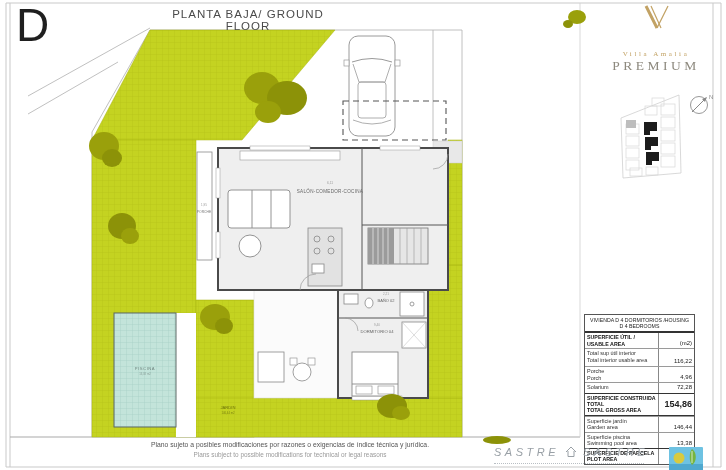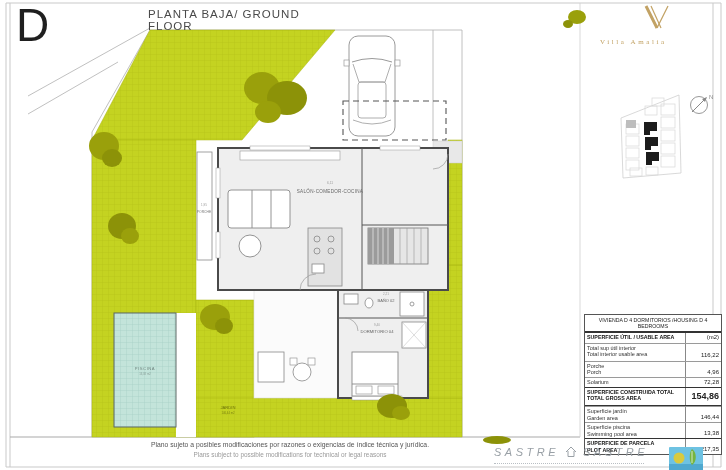--- a/index.html
+++ b/index.html
@@ -2,30 +2,30 @@
 <html><head>
 <meta charset="utf-8">
 <style>
   html,body{margin:0;padding:0;background:#888;}
   .sheet{position:relative;width:726px;height:470px;background:#ffffff;overflow:hidden;
          font-family:"Liberation Sans",sans-serif;color:#333;}
   .abs{position:absolute;}
   
   .dletter{left:16px;top:-2px;font-size:46px;font-weight:400;color:#1f1f1f;letter-spacing:0;}
   
-  .title{left:148px;top:8px;width:200px;text-align:left;font-size:11.5px;
+  .title{left:148px;top:8px;width:200px;text-align:center;font-size:11.5px;
          letter-spacing:1px;color:#4a4a4a;}
   
-  .brand{left:600px;top:6px;width:112px;text-align:left;}
+  .brand{left:600px;top:18px;width:112px;text-align:center;}
   .brand-name{font-family:"Liberation Serif",serif;font-size:7px;letter-spacing:2.6px;
               color:#c2a264;margin-top:2px;white-space:nowrap;}
   .brand-tier{font-family:"Liberation Serif",serif;font-size:13.5px;letter-spacing:3.5px;
               color:#8d897e;margin-top:0px;white-space:nowrap;}
   
-  .atable{left:584px;top:314px;width:138px;background:#fff;border:1px solid #555;
+  .atable{left:584px;top:314px;width:111px;background:#fff;border:1px solid #555;
           box-sizing:border-box;font-size:5.5px;line-height:1.2;}
   .thead{padding:2px 3px;text-align:center;font-size:5.2px;color:#222;
          border-bottom:1.2px solid #333;}
   .trow{display:flex;box-sizing:border-box;border-top:0.5px solid #9a9a9a;}
   .trow:first-of-type{border-top:none;}
   .tlbl{flex:1;padding:1px 2px;color:#333;}
   .tval{width:36px;border-left:0.7px solid #888;display:flex;align-items:flex-end;
         justify-content:flex-end;padding:1px 2px;font-size:6px;color:#222;box-sizing:border-box;}
   .b .tlbl{font-weight:bold;font-size:5.3px;color:#111;}
   .b{border-top:1.2px solid #333;}
@@ -279,20 +279,21 @@
     </g>
   </svg>
 
   <div class="abs dletter">D</div>
 
   <div class="abs title">PLANTA BAJA/ GROUND FLOOR</div>
 
   <div class="abs brand">
     <div style="height:30px"></div>
     <div class="brand-name">Villa Amalia</div>
+    <div class="brand-tier">PREMIUM</div>
   </div>
 
   <div class="abs atable">
     <div class="thead">VIVIENDA D 4 DORMITORIOS /HOUSING D 4 BEDROOMS</div>
 
     <div class="trow b h10">
       <div class="tlbl">
         <div>SUPERFICIE ÚTIL / USABLE AREA</div>
       </div>
       <div class="tval">(m2)</div>

